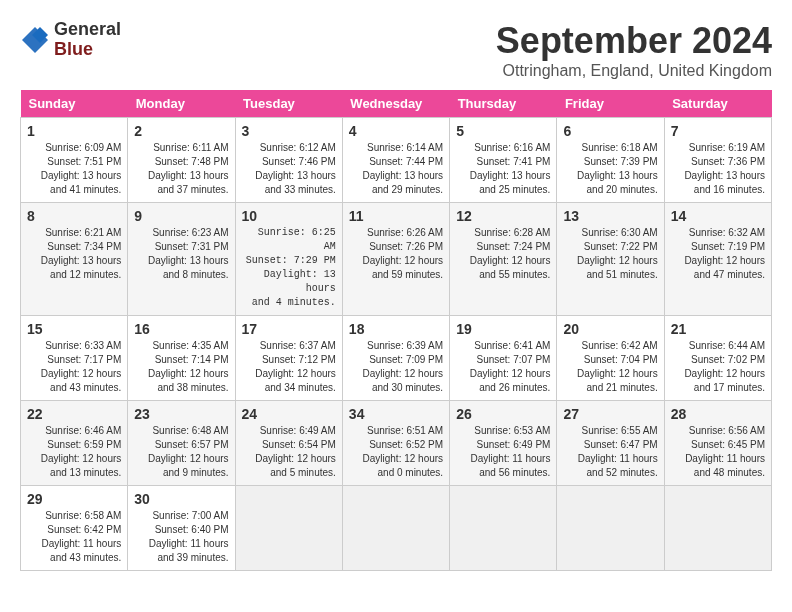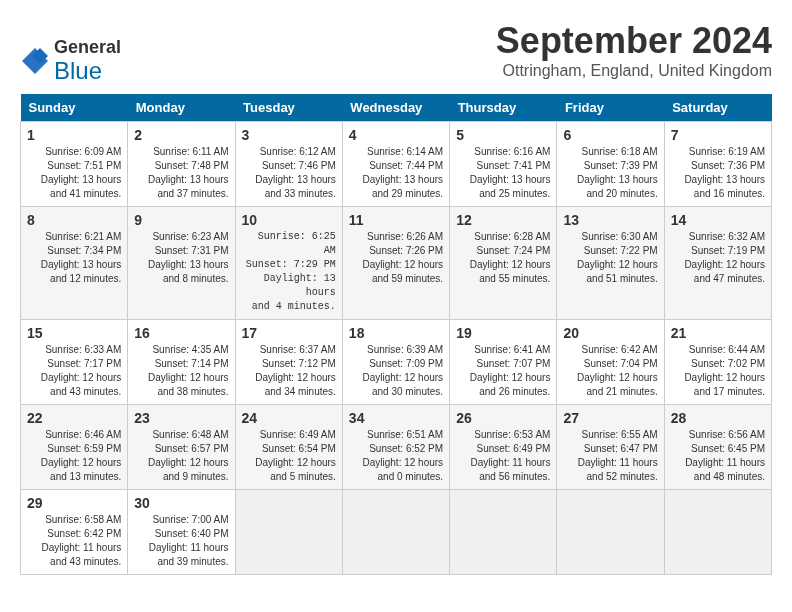--- a/index.html
+++ b/index.html
@@ -12,36 +12,36 @@
     }
     .header-area {
       display: flex;
       justify-content: space-between;
       align-items: flex-start;
       margin-bottom: 10px;
     }
     .logo {
       display: flex;
       align-items: center;
-      margin-top: 18px;
+      margin-top: 0;
     }
     .logo-text {
       display: flex;
       flex-direction: column;
       line-height: 1.1;
     }
     .logo-general {
       font-size: 18px;
       font-weight: bold;
       color: #333;
     }
     .logo-blue {
-      font-size: 24px;
-      font-weight: normal;
-      color: #0369a1;
+      font-size: 18px;
+      font-weight: bold;
+      color: #7f1d1d;
     }
     .logo-icon {
       width: 30px;
       height: 30px;
       margin-right: 4px;
     }
     .title-area {
       text-align: right;
     }
     .month-title {
@@ -52,21 +52,21 @@
     .location-title {
       font-size: 16px;
       color: #555;
     }
     table {
       width: 100%;
       border-collapse: collapse;
       table-layout: fixed;
     }
     th {
-      background-color: #0369a1;
+      background-color: #ec4899;
       color: #fff;
       text-align: left;
       padding: 6px 8px;
       font-size: 13px;
       font-weight: bold;
     }
     td {
       border: 1px solid #ccc;
       vertical-align: top;
       padding: 5px 6px;

